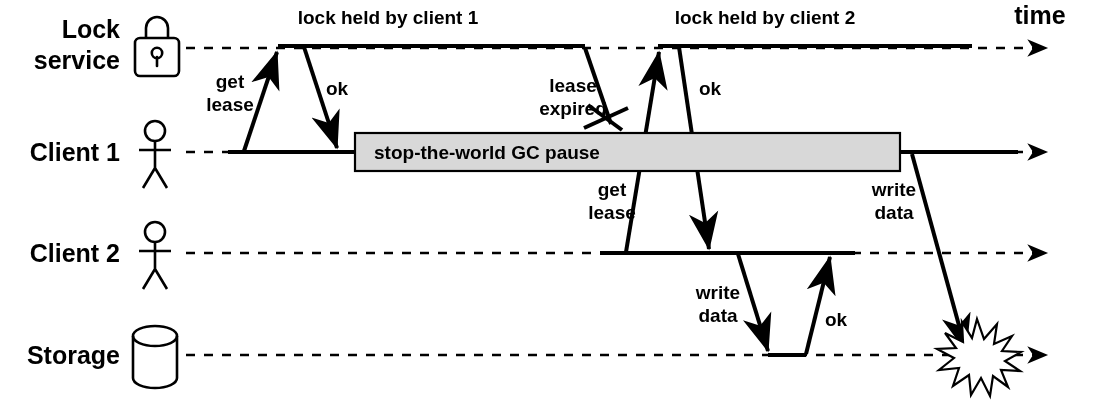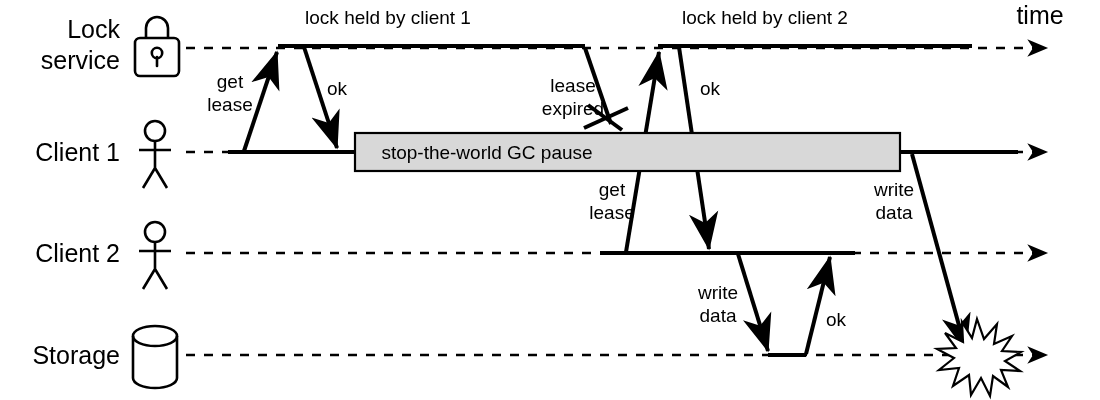--- a/index.html
+++ b/index.html
@@ -12,20 +12,21 @@
     height: 400px;
     font-family: "Liberation Sans", sans-serif;
     position: relative;
     overflow: hidden;
   }
   #diagram-root {
     position: absolute;
     left: 0; top: 0;
     width: 1100px;
     height: 400px;
+    font-weight: bold;
   }
   svg#seq {
     display: block;
     width: 1100px;
     height: 400px;
   }
   text {
     font-family: "Liberation Sans", sans-serif;
     fill: #000000;
   }

